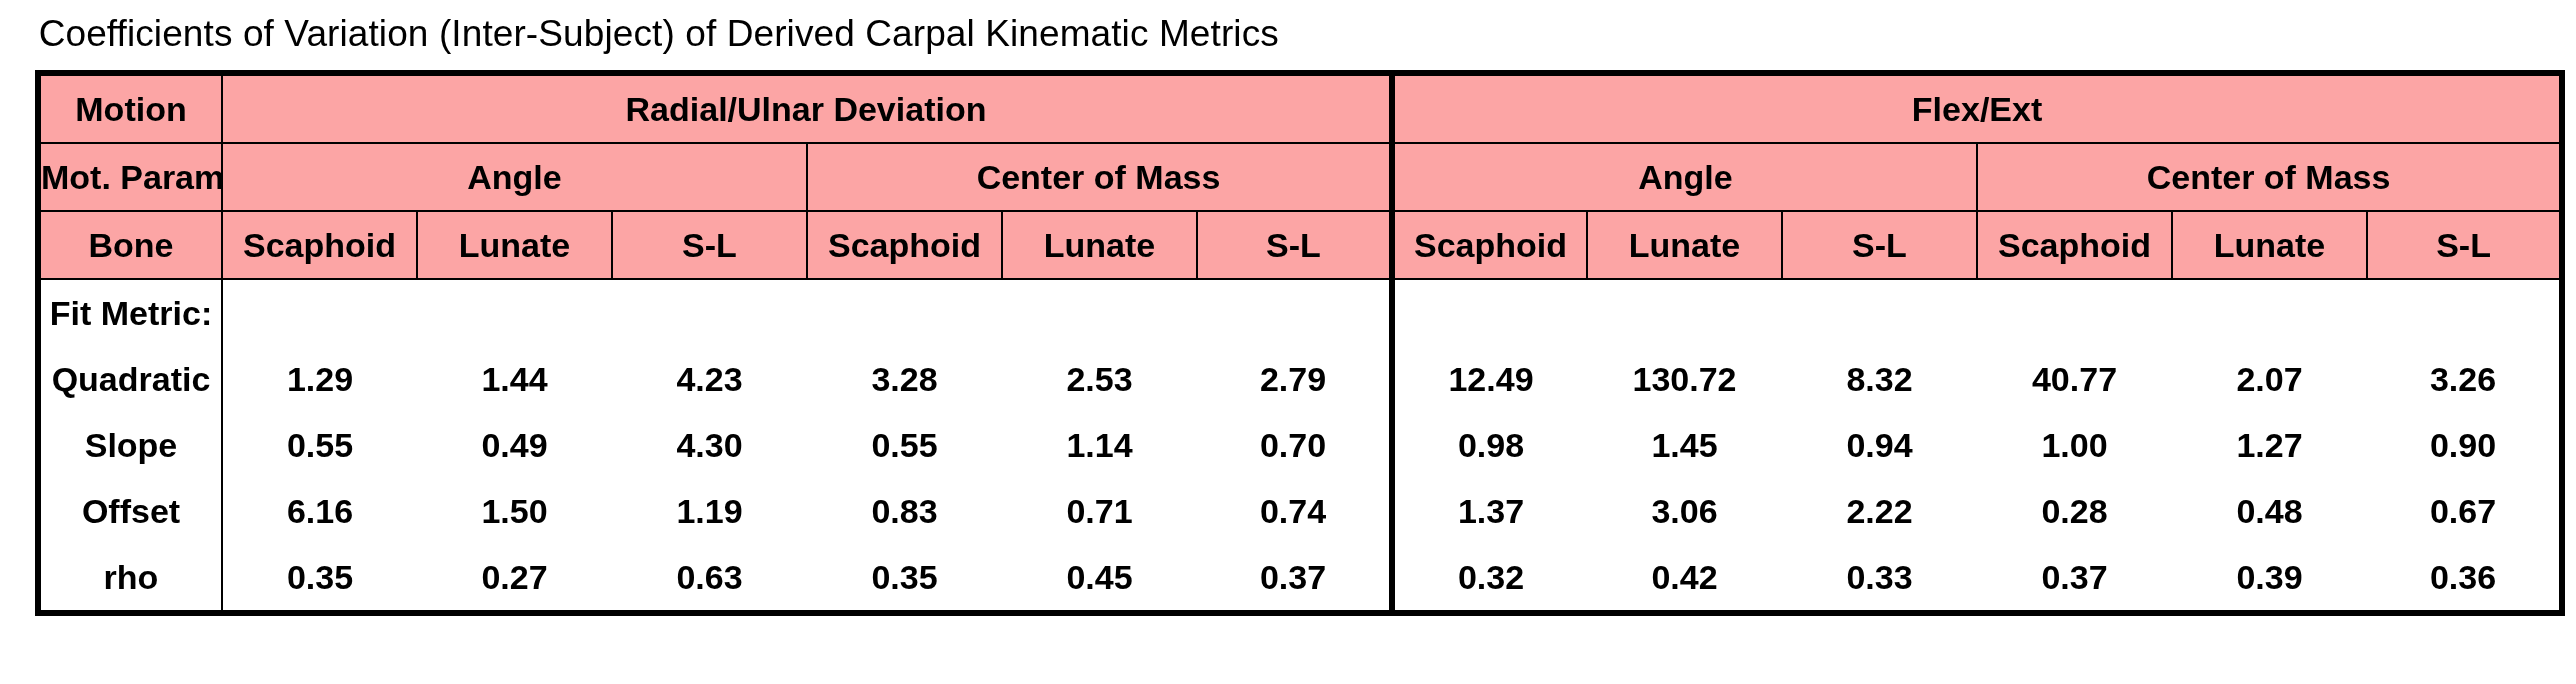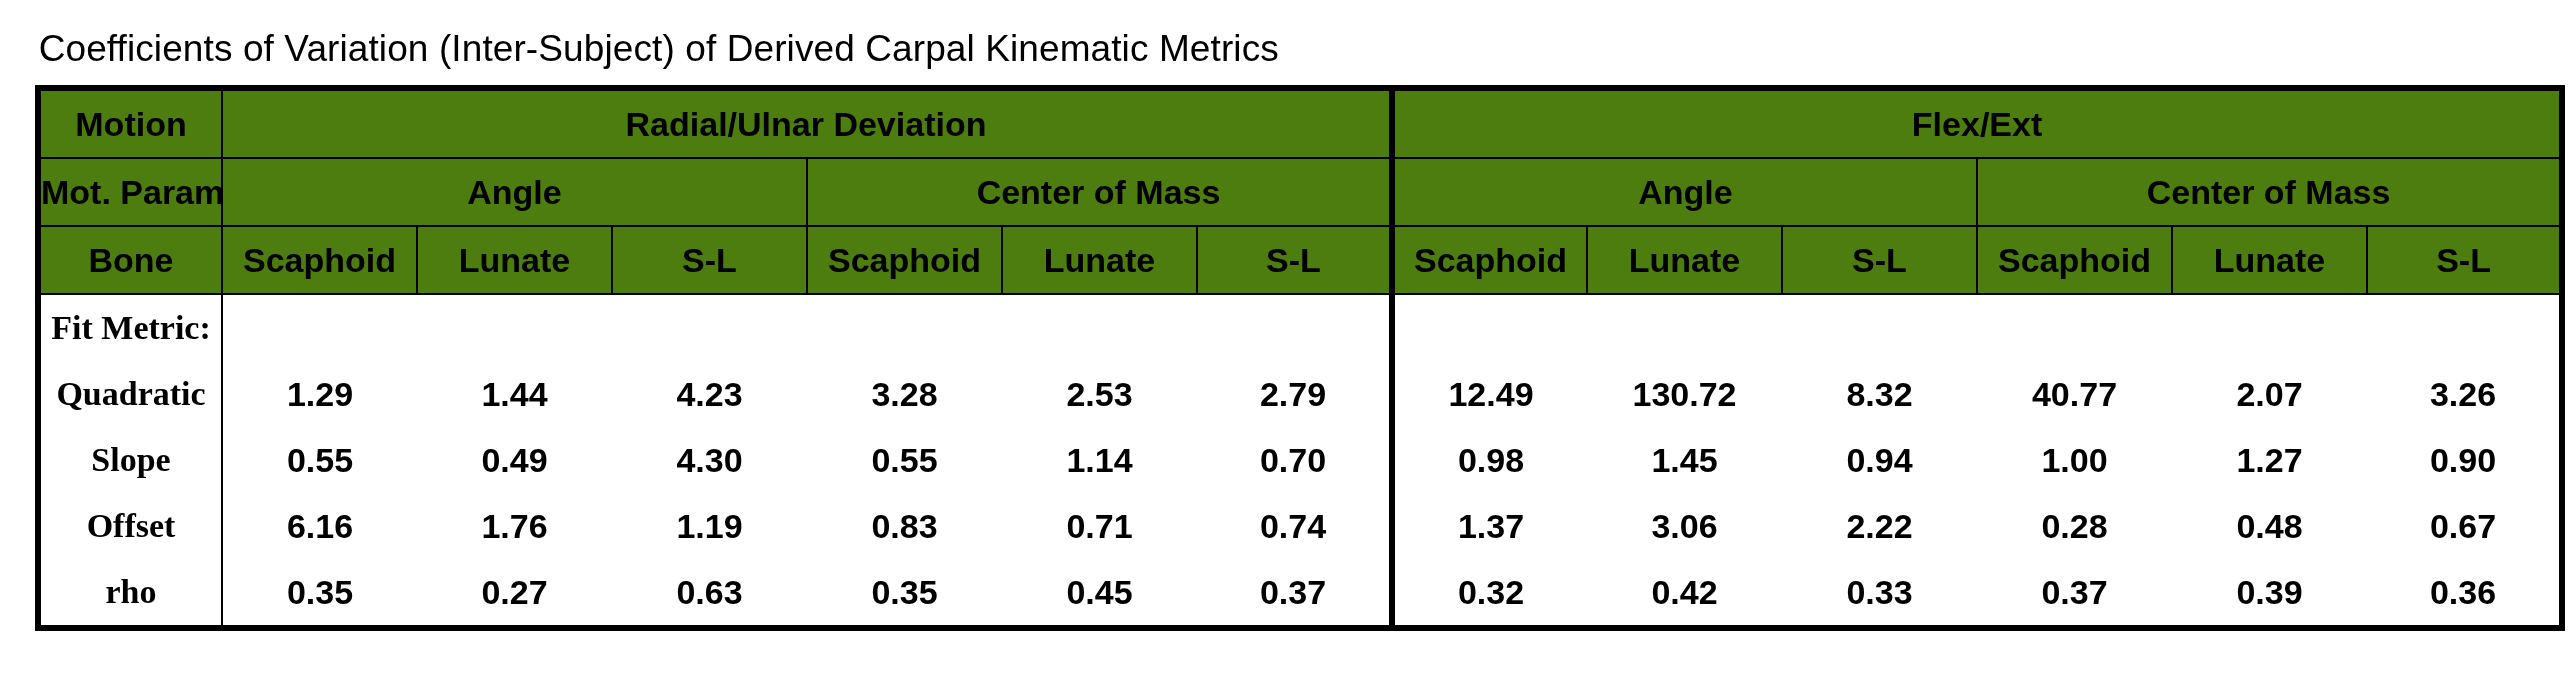--- a/index.html
+++ b/index.html
@@ -8,21 +8,21 @@
     background: #ffffff;
   }
   body {
     width: 2576px;
     height: 685px;
     font-family: "Liberation Sans", sans-serif;
     color: #000000;
     overflow: hidden;
   }
   .page {
-    padding: 28px 0 0 35px;
+    padding: 13px 0 0 35px;
     box-sizing: border-box;
   }
   .caption {
     font-size: 37px;
     font-weight: 400;
     color: #000;
     margin: 0 0 14.7px 3.7px;
     letter-spacing: 0.1px;
     white-space: nowrap;
   }
@@ -48,21 +48,20 @@
     line-height: 66px;
     white-space: nowrap;
   }
   
   .thick-left {
     border-left: 6.4px solid #000 !important;
   }
   .row-label {
     font-weight: 700;
     font-size: 34px;
-    font-family: Liberation Serif, serif;
   }
   td.value {
     font-weight: 700;
     font-size: 34px;
     border-left: 0;
     border-right: 0;
     border-top: 0;
     border-bottom: 0;
   }
   
@@ -91,21 +90,21 @@
     border-right: 2.8px solid #000;
     border-top: 2.8px solid #000;
   }
   tr.fitmetric td.groupdiv {
     border-left: 6.4px solid #000;
   }
   tr.fitmetric td.spacer {
     border-top: 2.8px solid #000;
   }
   .hdr-row th {
-    background: #4d7c0f;
+    background: #fca5a5;
   }
   .col-label { width: 184px; }
   .col-val   { width: 195px; }
   .fit-label {
     text-align: center;
   }
 </style>
 </head>
 <body>
 
@@ -204,21 +203,21 @@
           <td class="value">1.45</td>
           <td class="value">0.94</td>
           <td class="value">1.00</td>
           <td class="value">1.27</td>
           <td class="value">0.90</td>
         </tr>
 
         <tr class="data">
           <td class="rowhead row-label">Offset</td>
           <td class="value">6.16</td>
-          <td class="value">1.76</td>
+          <td class="value">1.50</td>
           <td class="value">1.19</td>
           <td class="value">0.83</td>
           <td class="value">0.71</td>
           <td class="value">0.74</td>
           <td class="value groupdiv">1.37</td>
           <td class="value">3.06</td>
           <td class="value">2.22</td>
           <td class="value">0.28</td>
           <td class="value">0.48</td>
           <td class="value">0.67</td>

